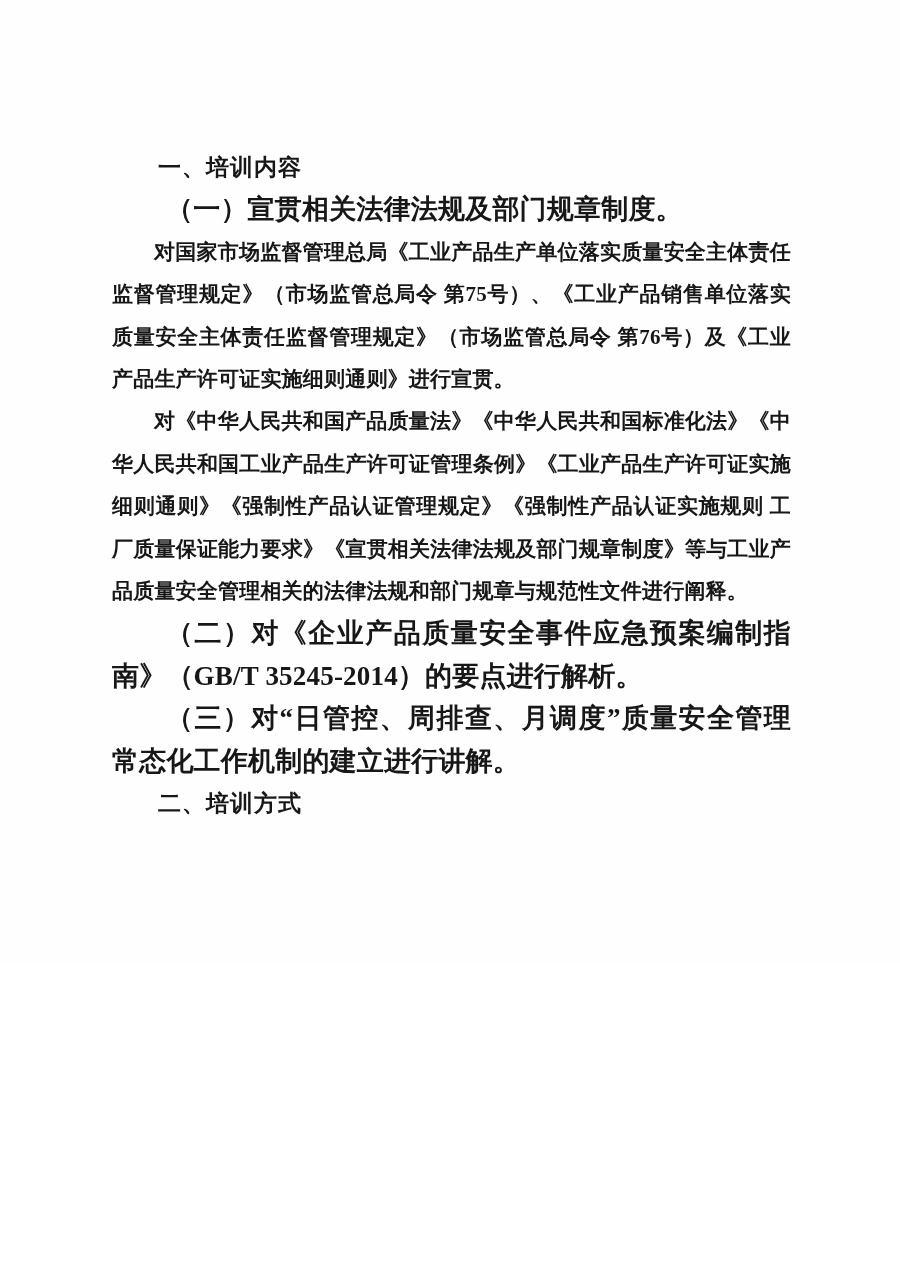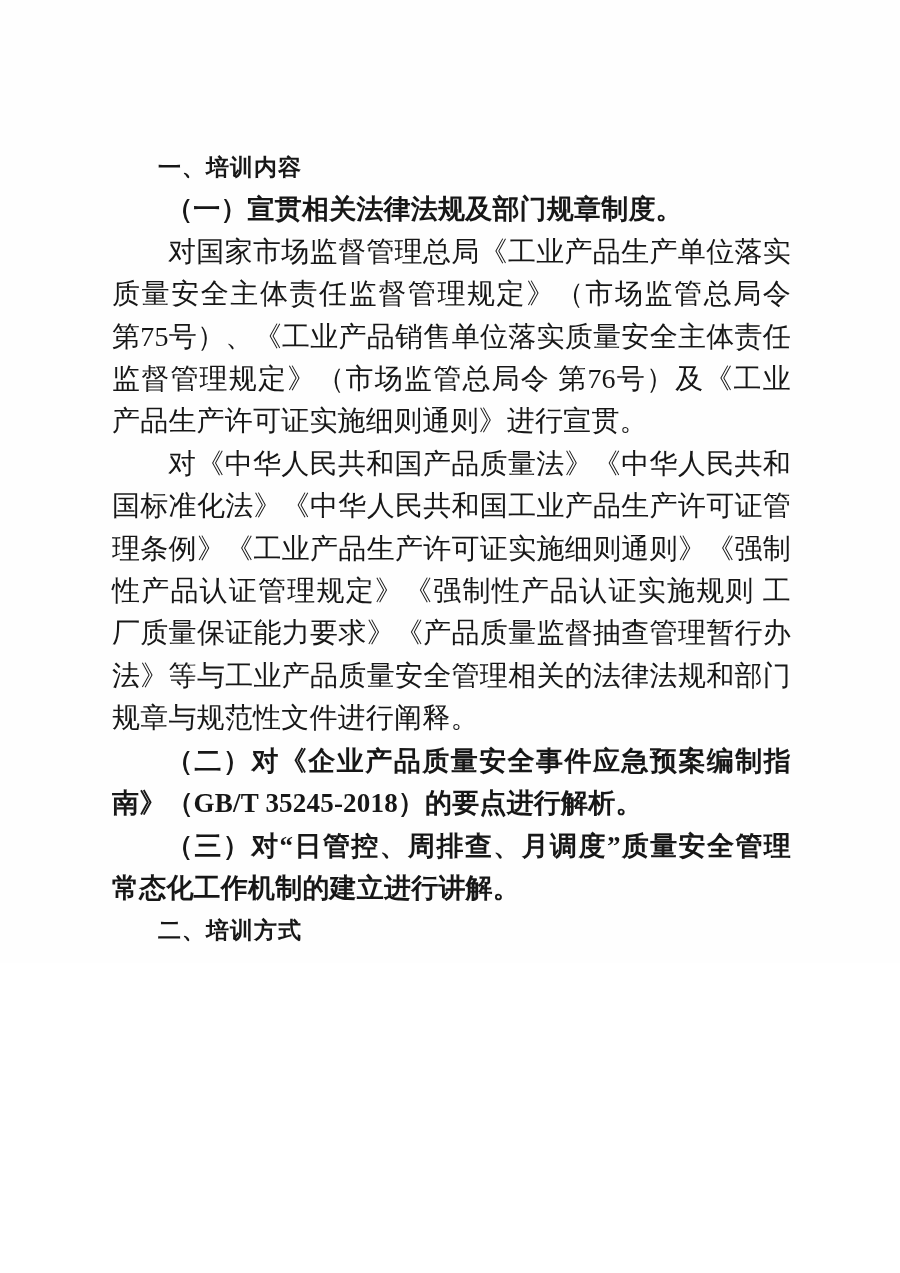--- a/index.html
+++ b/index.html
@@ -19,25 +19,26 @@
   }
 
   .content {
     position: absolute;
     left: 112px;
     top: 146px;
     width: 679px;
   }
 
   .para {
-    font-size: 28px;
+    font-size: 21px;
     line-height: 42.4px;
     text-align: justify;
     text-indent: 2em;
     letter-spacing: 0.2px;
+    font-weight: bold;
   }
 
   
   .h1 {
     font-family: "Liberation Sans", "DejaVu Sans", sans-serif;
     font-weight: 700;
     font-size: 23px;
     letter-spacing: 1px;
   }
 
@@ -64,23 +65,23 @@
 <div class="page">
 
   <div class="content">
 
     <p class="para h1">一、培训内容</p>
 
     <p class="para h2">（一）宣贯相关法律法规及部门规章制度。</p>
 
     <p class="para">对国家市场监督管理总局《工业产品生产单位落实质量安全主体责任监督管理规定》（市场监管总局令 第75号）、《工业产品销售单位落实质量安全主体责任监督管理规定》（市场监管总局令 第76号）及《工业产品生产许可证实施细则通则》进行宣贯。</p>
 
-    <p class="para">对《中华人民共和国产品质量法》《中华人民共和国标准化法》《中华人民共和国工业产品生产许可证管理条例》《工业产品生产许可证实施细则通则》《强制性产品认证管理规定》《强制性产品认证实施规则 工厂质量保证能力要求》《产品质量监督抽查管理暂行办法》等与工业产品质量安全管理相关的法律法规和部门规章与规范性文件进行阐释。</p>
+    <p class="para">对《中华人民共和国产品质量法》《中华人民共和国标准化法》《中华人民共和国工业产品生产许可证管理条例》《工业产品生产许可证实施细则通则》《强制性产品认证管理规定》《强制性产品认证实施规则 工厂质量保证能力要求》《宣贯相关法律法规及部门规章制度》等与工业产品质量安全管理相关的法律法规和部门规章与规范性文件进行阐释。</p>
 
-    <p class="para h2">（二）对《企业产品质量安全事件应急预案编制指南》（GB/T 35245-2018）的要点进行解析。</p>
+    <p class="para h2">（二）对《企业产品质量安全事件应急预案编制指南》（GB/T 35245-2014）的要点进行解析。</p>
 
     <p class="para h2">（三）对“日管控、周排查、月调度”质量安全管理常态化工作机制的建立进行讲解。</p>
 
 
 
     <p class="para h1">二、培训方式</p>
 
 
   </div>
 

